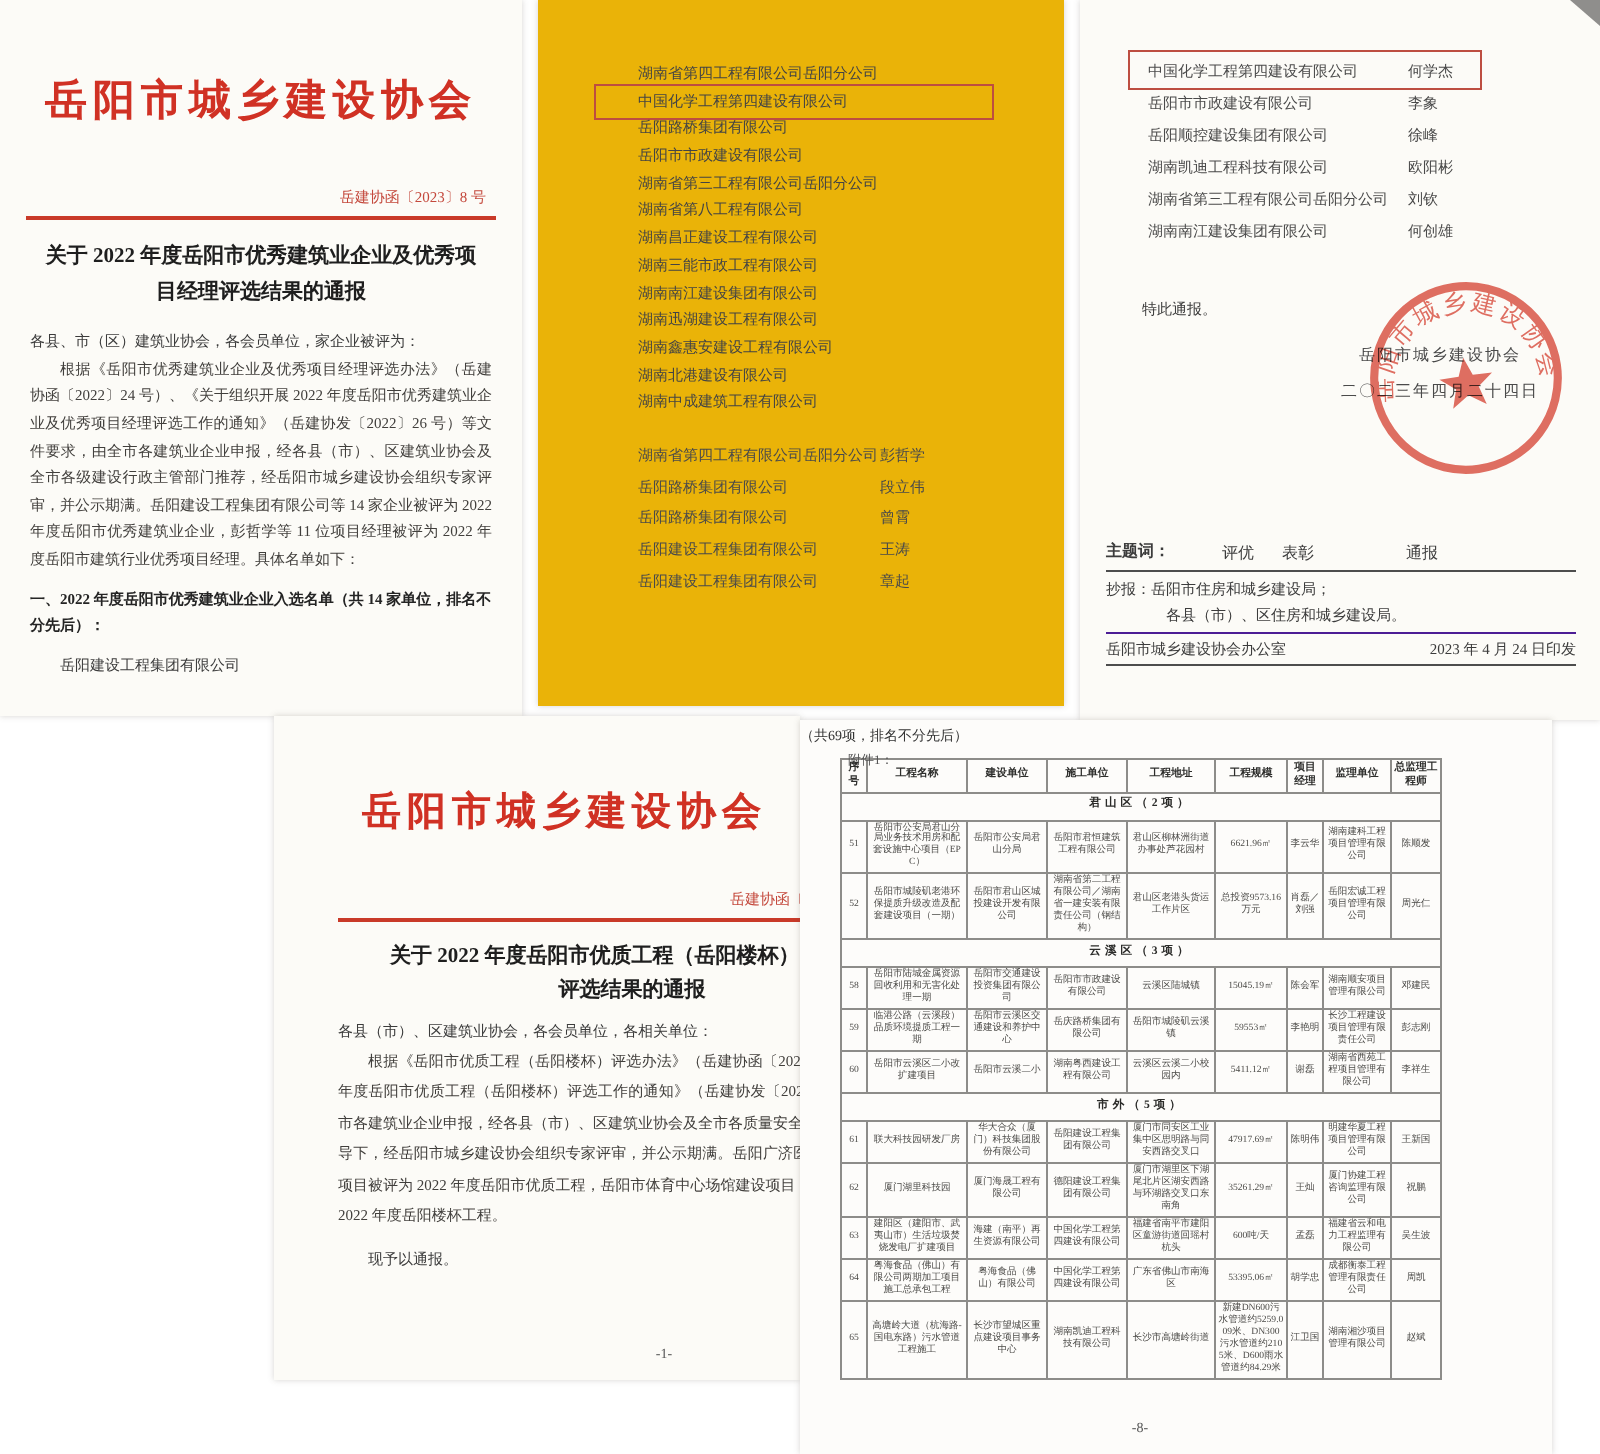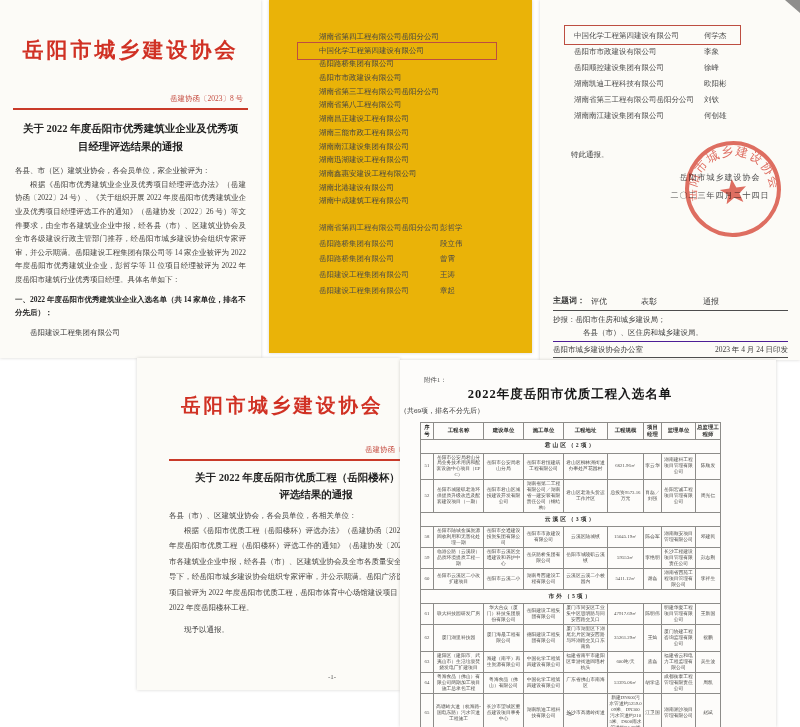--- a/index.html
+++ b/index.html
@@ -52,21 +52,21 @@
   #page3 .manager-row{height:16px;line-height:16px;padding-left:34px;font-size:7.5px;}
   #page3 .m-name{left:164px;}
   #page3 .manager-row.boxed::after{content:"";position:absolute;left:24px;top:-3px;width:175px;height:18px;
     border:1px solid #bd4e41;}
   .closing{font-size:7.5px;margin:26px 0 0 31px;}
   .sig-block{position:absolute;left:0;top:172px;width:240px;text-align:center;font-size:8px;color:#4a4a4a;}
   .sig-block div{margin-bottom:7px;letter-spacing:1px;}
   .stamp{position:absolute;left:142px;top:138px;width:102px;height:102px;
     transform:rotate(-8deg);opacity:.87;mix-blend-mode:multiply;}
   .p3-footer{position:absolute;left:13px;right:12px;top:270px;font-size:7.5px;color:#3c3c3c;}
-  .subj-row{position:relative;height:15px;border-bottom:1px solid #4d4d4d;font-size:8px;margin-top:25px;}
+  .subj-row{position:relative;height:15px;border-bottom:1px solid #4d4d4d;font-size:8px;}
   .subj-label{font-weight:bold;position:absolute;left:0;top:0;}
   .subj-term{position:absolute;top:1px;}
   .cc1{margin-top:4px;height:13px;}
   .cc2{padding-left:30px;height:13px;border-bottom:1px solid #4c1d95;}
   .issuer-row{display:flex;justify-content:space-between;height:15px;align-items:center;border-bottom:1px solid #4d4d4d;}
 
   
   #page4 .org-title{text-align:left;padding-left:44px;font-size:19.5px;margin-top:34px;}
   #page4 .doc-no{text-align:left;padding-left:228px;margin-top:26px;}
   #page4 .red-rule{margin:4px 0 0 32px;width:400px;}
@@ -158,21 +158,21 @@
       <circle cx="50" cy="50" r="45" fill="none" stroke="#dd5a4d" stroke-width="4"></circle>
       <path d="M50 40 L53.5 48.9 63 49.1 55.6 54.9 58.3 64 50 58.6 41.7 64 44.4 54.9 37 49.1 46.5 48.9 Z" fill="#dd5a4d"></path>
       <text font-size="12" fill="#dd5a4d" letter-spacing="1.5">
         <textPath href="#arcp" startOffset="50%" text-anchor="middle" id="stamp-text">岳阳市城乡建设协会</textPath>
       </text>
     </svg>
 
     <div class="p3-footer">
       <div class="subj-row">
         <span class="subj-label">主题词：</span>
-        <span id="subject-terms"><span class="subj-term" style="left: 38px;">评优</span><span class="subj-term" style="left: 88px;">表彰</span><span class="subj-term" style="left: 150px;">通报</span></span>
+        <span id="subject-terms"><span class="subj-term" style="left: 58px;">评优</span><span class="subj-term" style="left: 88px;">表彰</span><span class="subj-term" style="left: 150px;">通报</span></span>
       </div>
       <div class="cc1">抄报：岳阳市住房和城乡建设局；</div>
       <div class="cc2">各县（市）、区住房和城乡建设局。</div>
       <div class="issuer-row">
         <span>岳阳市城乡建设协会办公室</span>
         <span>2023 年 4 月 24 日印发</span>
       </div>
     </div>
   </div>
 
@@ -183,21 +183,20 @@
     <div class="p4-head1">关于 2022 年度岳阳市优质工程（岳阳楼杯）</div>
     <div class="p4-head2">评选结果的通报</div>
     <div class="salutation">各县（市）、区建筑业协会，各会员单位，各相关单位：</div>
     <div class="body-par">根据《岳阳市优质工程（岳阳楼杯）评选办法》（岳建协函〔2021〕24 号）、《关于开展 2022 年度岳阳市优质工程（岳阳楼杯）评选工作的通知》（岳建协发〔2021〕27 号）等文件要求，由全市各建筑业企业申报，经各县（市）、区建筑业协会及全市各质量安全监督机构推荐，在市住建局指导下，经岳阳市城乡建设协会组织专家评审，并公示期满。岳阳广济医院医疗综合大楼项目等 69 个项目被评为 2022 年度岳阳市优质工程，岳阳市体育中心场馆建设项目（一标段）等 10 个项目被评为 2022 年度岳阳楼杯工程。</div>
     <div class="closing">现予以通报。</div>
     <div class="page-no">-1-</div>
   </div>
 
   <div class="page" id="page5">
     <div class="attach-label">附件1：</div>
-    <div class="tbl-title">2022年度岳阳市优质工程入选名单</div>
     <div class="tbl-sub">（共69项，排名不分先后）</div>
     <table class="quality" id="quality-table">
         <colgroup>
           <col style="width: 13px;">
           <col style="width: 50px;">
           <col style="width: 40px;">
           <col style="width: 40px;">
           <col style="width: 44px;">
           <col style="width: 36px;">
           <col style="width: 18px;">

